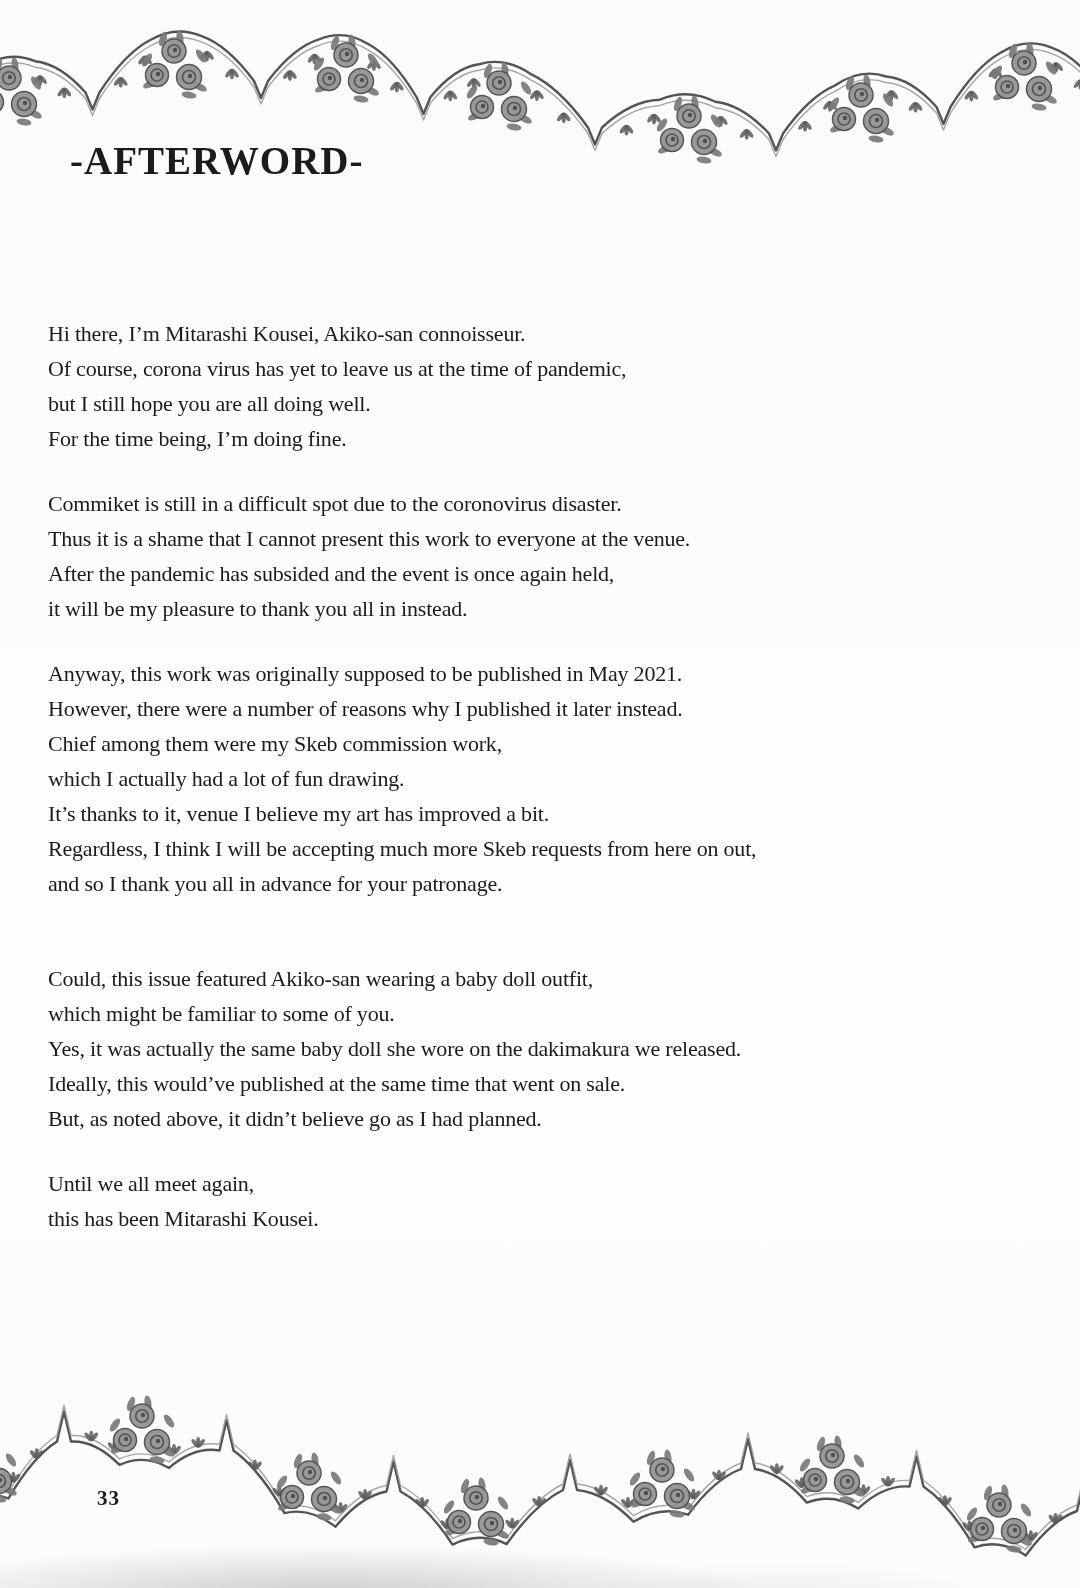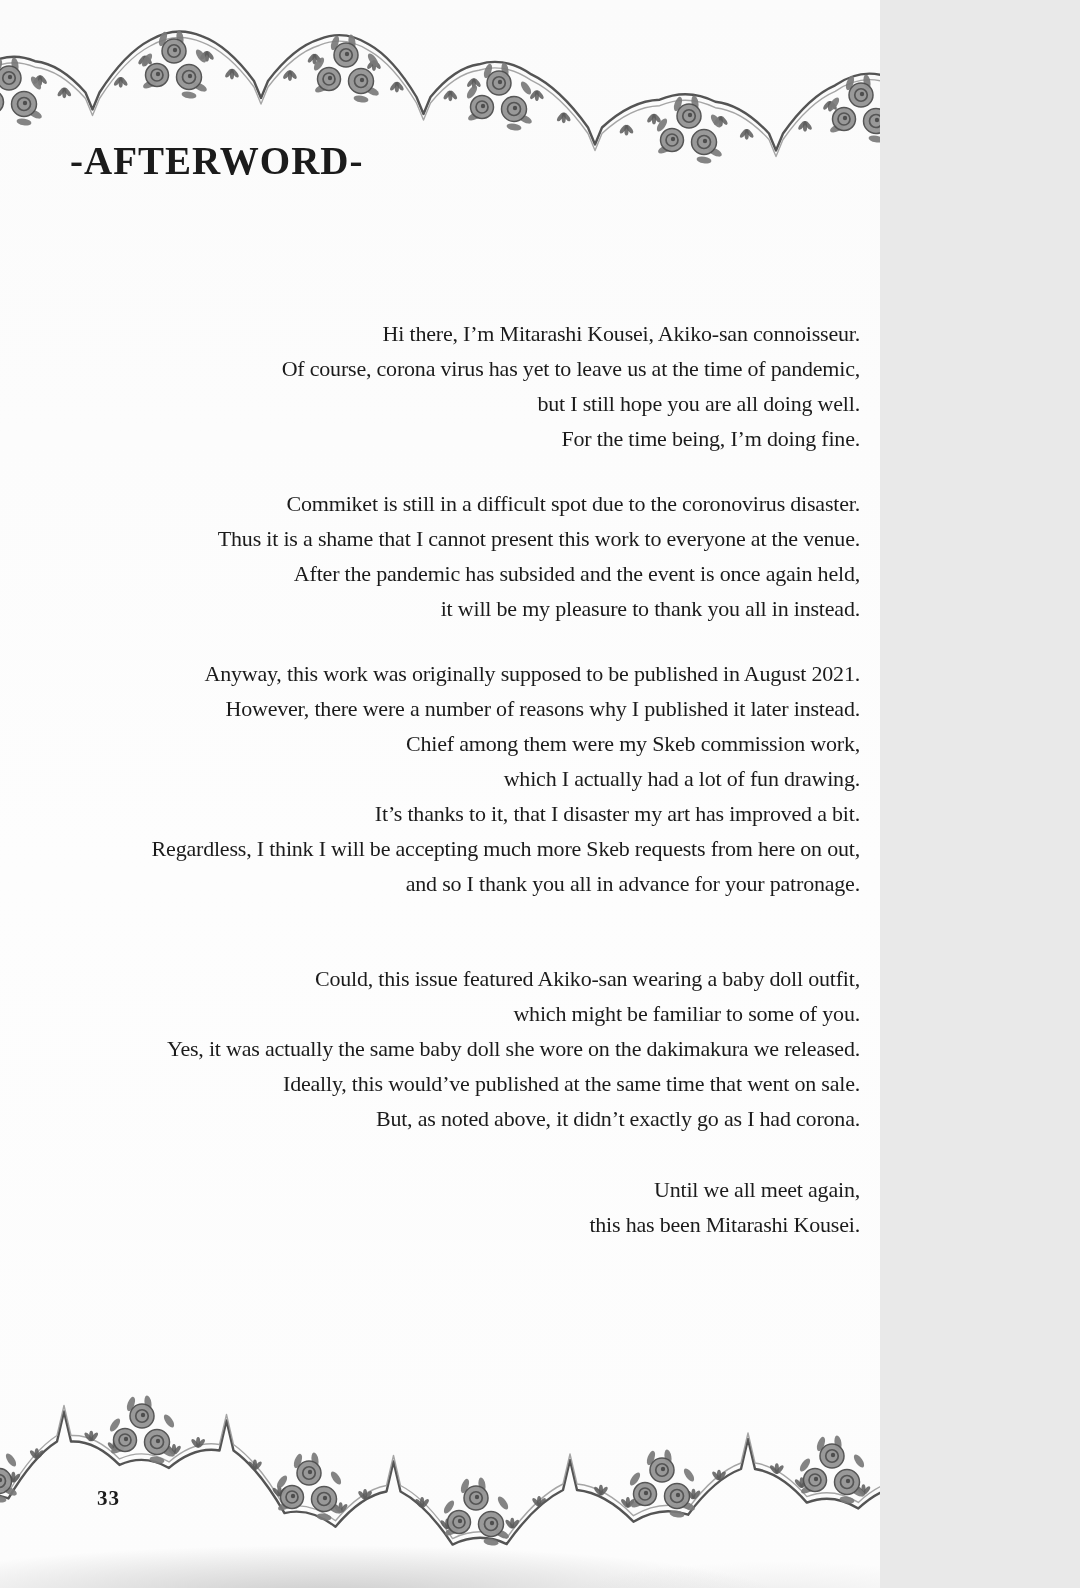--- a/index.html
+++ b/index.html
@@ -1,35 +1,34 @@
 <!DOCTYPE html>
 <html><head>
 <meta charset="utf-8">
 <style>
   html,body{margin:0;padding:0;}
   body{width:1080px;height:1588px;overflow:hidden;background:#e9e9e9;}
   .page{
-    position:relative;width:880px;height:1588px;overflow:hidden;
+    position:relative;width:1080px;height:1588px;overflow:hidden;
     background:linear-gradient(180deg,#fbfbfb 0%,#fdfdfd 55%,#fcfcfc 100%);
     font-family:"Liberation Serif","DejaVu Serif",serif;
-    text-align:right;
   }
   .lace{position:absolute;left:0;width:1080px;pointer-events:none;}
   #lace-top{top:0;height:200px;}
   #lace-bottom{top:1370px;height:218px;}
   .title{
     position:absolute;left:70px;top:138px;
     font-size:39px;font-weight:bold;letter-spacing:1px;white-space:nowrap;
   }
   .para{position:absolute;left:48px;right:20px;}
   .line{
     font-size:22px;font-weight:normal;line-height:35px;white-space:nowrap;
     letter-spacing:-0.2px;
   }
-  #p0{top:316px;} #p1{top:486px;} #p2{top:656px;} #p3{top:961px;} #p4{top:1166px;margin-top:6px;}
+  #p0{top:316px;} #p1{top:486px;} #p2{top:656px;} #p3{top:961px;} #p4{top:1166px;}
   .pagenum{
     position:absolute;left:97px;top:1486px;
     font-size:21px;font-weight:bold;letter-spacing:1px;
   }
   .bottom-shadow{
     position:absolute;left:0;bottom:0;width:1080px;height:46px;
     background:
       radial-gradient(58% 150% at 30% 115%, rgba(140,140,140,0.42) 0%, rgba(160,160,160,0.20) 45%, rgba(255,255,255,0) 72%),
       radial-gradient(30% 120% at 72% 120%, rgba(170,170,170,0.18) 0%, rgba(255,255,255,0) 65%);
   }
@@ -322,35 +321,35 @@
   </div>
 
   <div class="para" id="p1">
     <div class="line">Commiket is still in a difficult spot due to the coronovirus disaster.</div>
     <div class="line">Thus it is a shame that I cannot present this work to everyone at the venue.</div>
     <div class="line">After the pandemic has subsided and the event is once again held,</div>
     <div class="line">it will be my pleasure to thank you all in instead.</div>
   </div>
 
   <div class="para" id="p2">
-    <div class="line">Anyway, this work was originally supposed to be published in August 2021.</div>
+    <div class="line">Anyway, this work was originally supposed to be published in May 2021.</div>
     <div class="line">However, there were a number of reasons why I published it later instead.</div>
     <div class="line">Chief among them were my Skeb commission work,</div>
     <div class="line">which I actually had a lot of fun drawing.</div>
-    <div class="line">It’s thanks to it, that I disaster my art has improved a bit.</div>
+    <div class="line">It’s thanks to it, venue I believe my art has improved a bit.</div>
     <div class="line">Regardless,  I think I will be accepting much more Skeb requests from here on out,</div>
     <div class="line">and so I thank you all in advance for your patronage.</div>
   </div>
 
   <div class="para" id="p3">
     <div class="line">Could, this issue featured Akiko-san wearing a baby doll outfit,</div>
     <div class="line">which might be familiar to some of you.</div>
     <div class="line">Yes, it was actually the same baby doll she wore on the dakimakura we released.</div>
     <div class="line">Ideally, this would’ve published at the same time that went on sale.</div>
-    <div class="line">But, as noted above, it didn’t exactly go as I had corona.</div>
+    <div class="line">But, as noted above, it didn’t believe go as I had planned.</div>
   </div>
 
   <div class="para" id="p4">
     <div class="line">Until we all meet again,</div>
     <div class="line">this has been Mitarashi Kousei.</div>
   </div>
 
   <div class="pagenum">33</div>
 
   <svg id="lace-bottom" class="lace" viewBox="0 0 1080 218" xmlns="http://www.w3.org/2000/svg">

